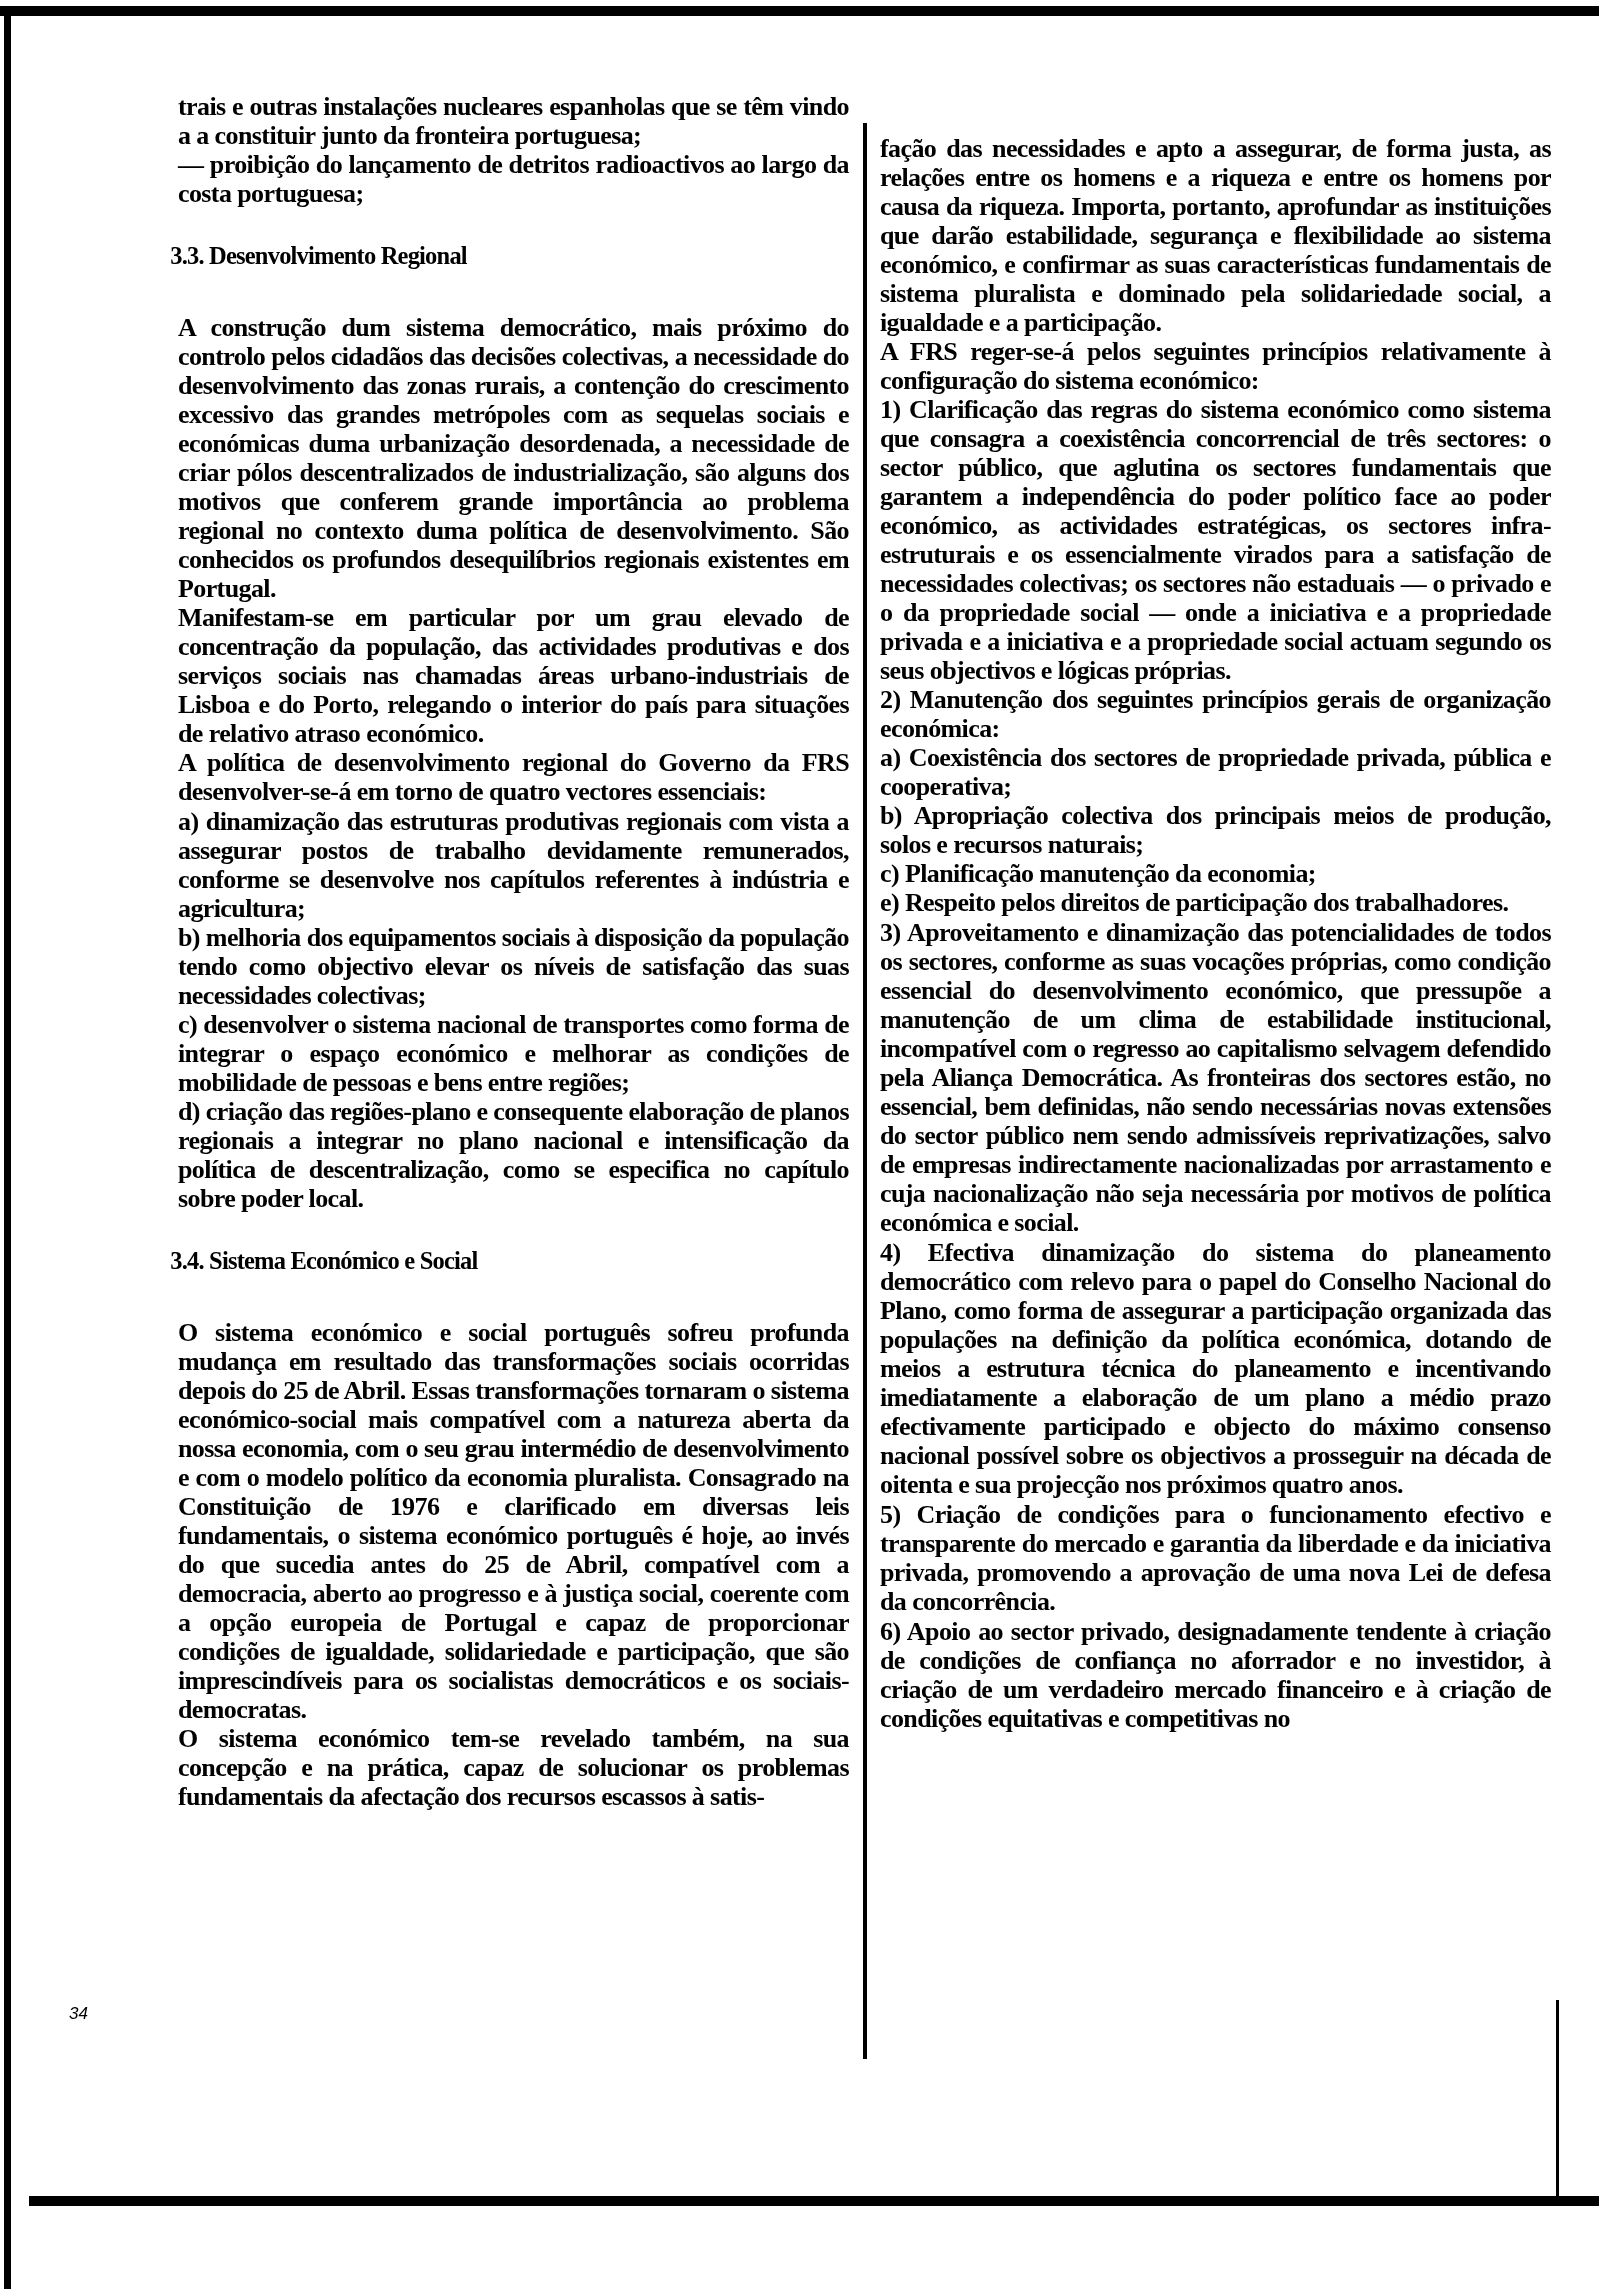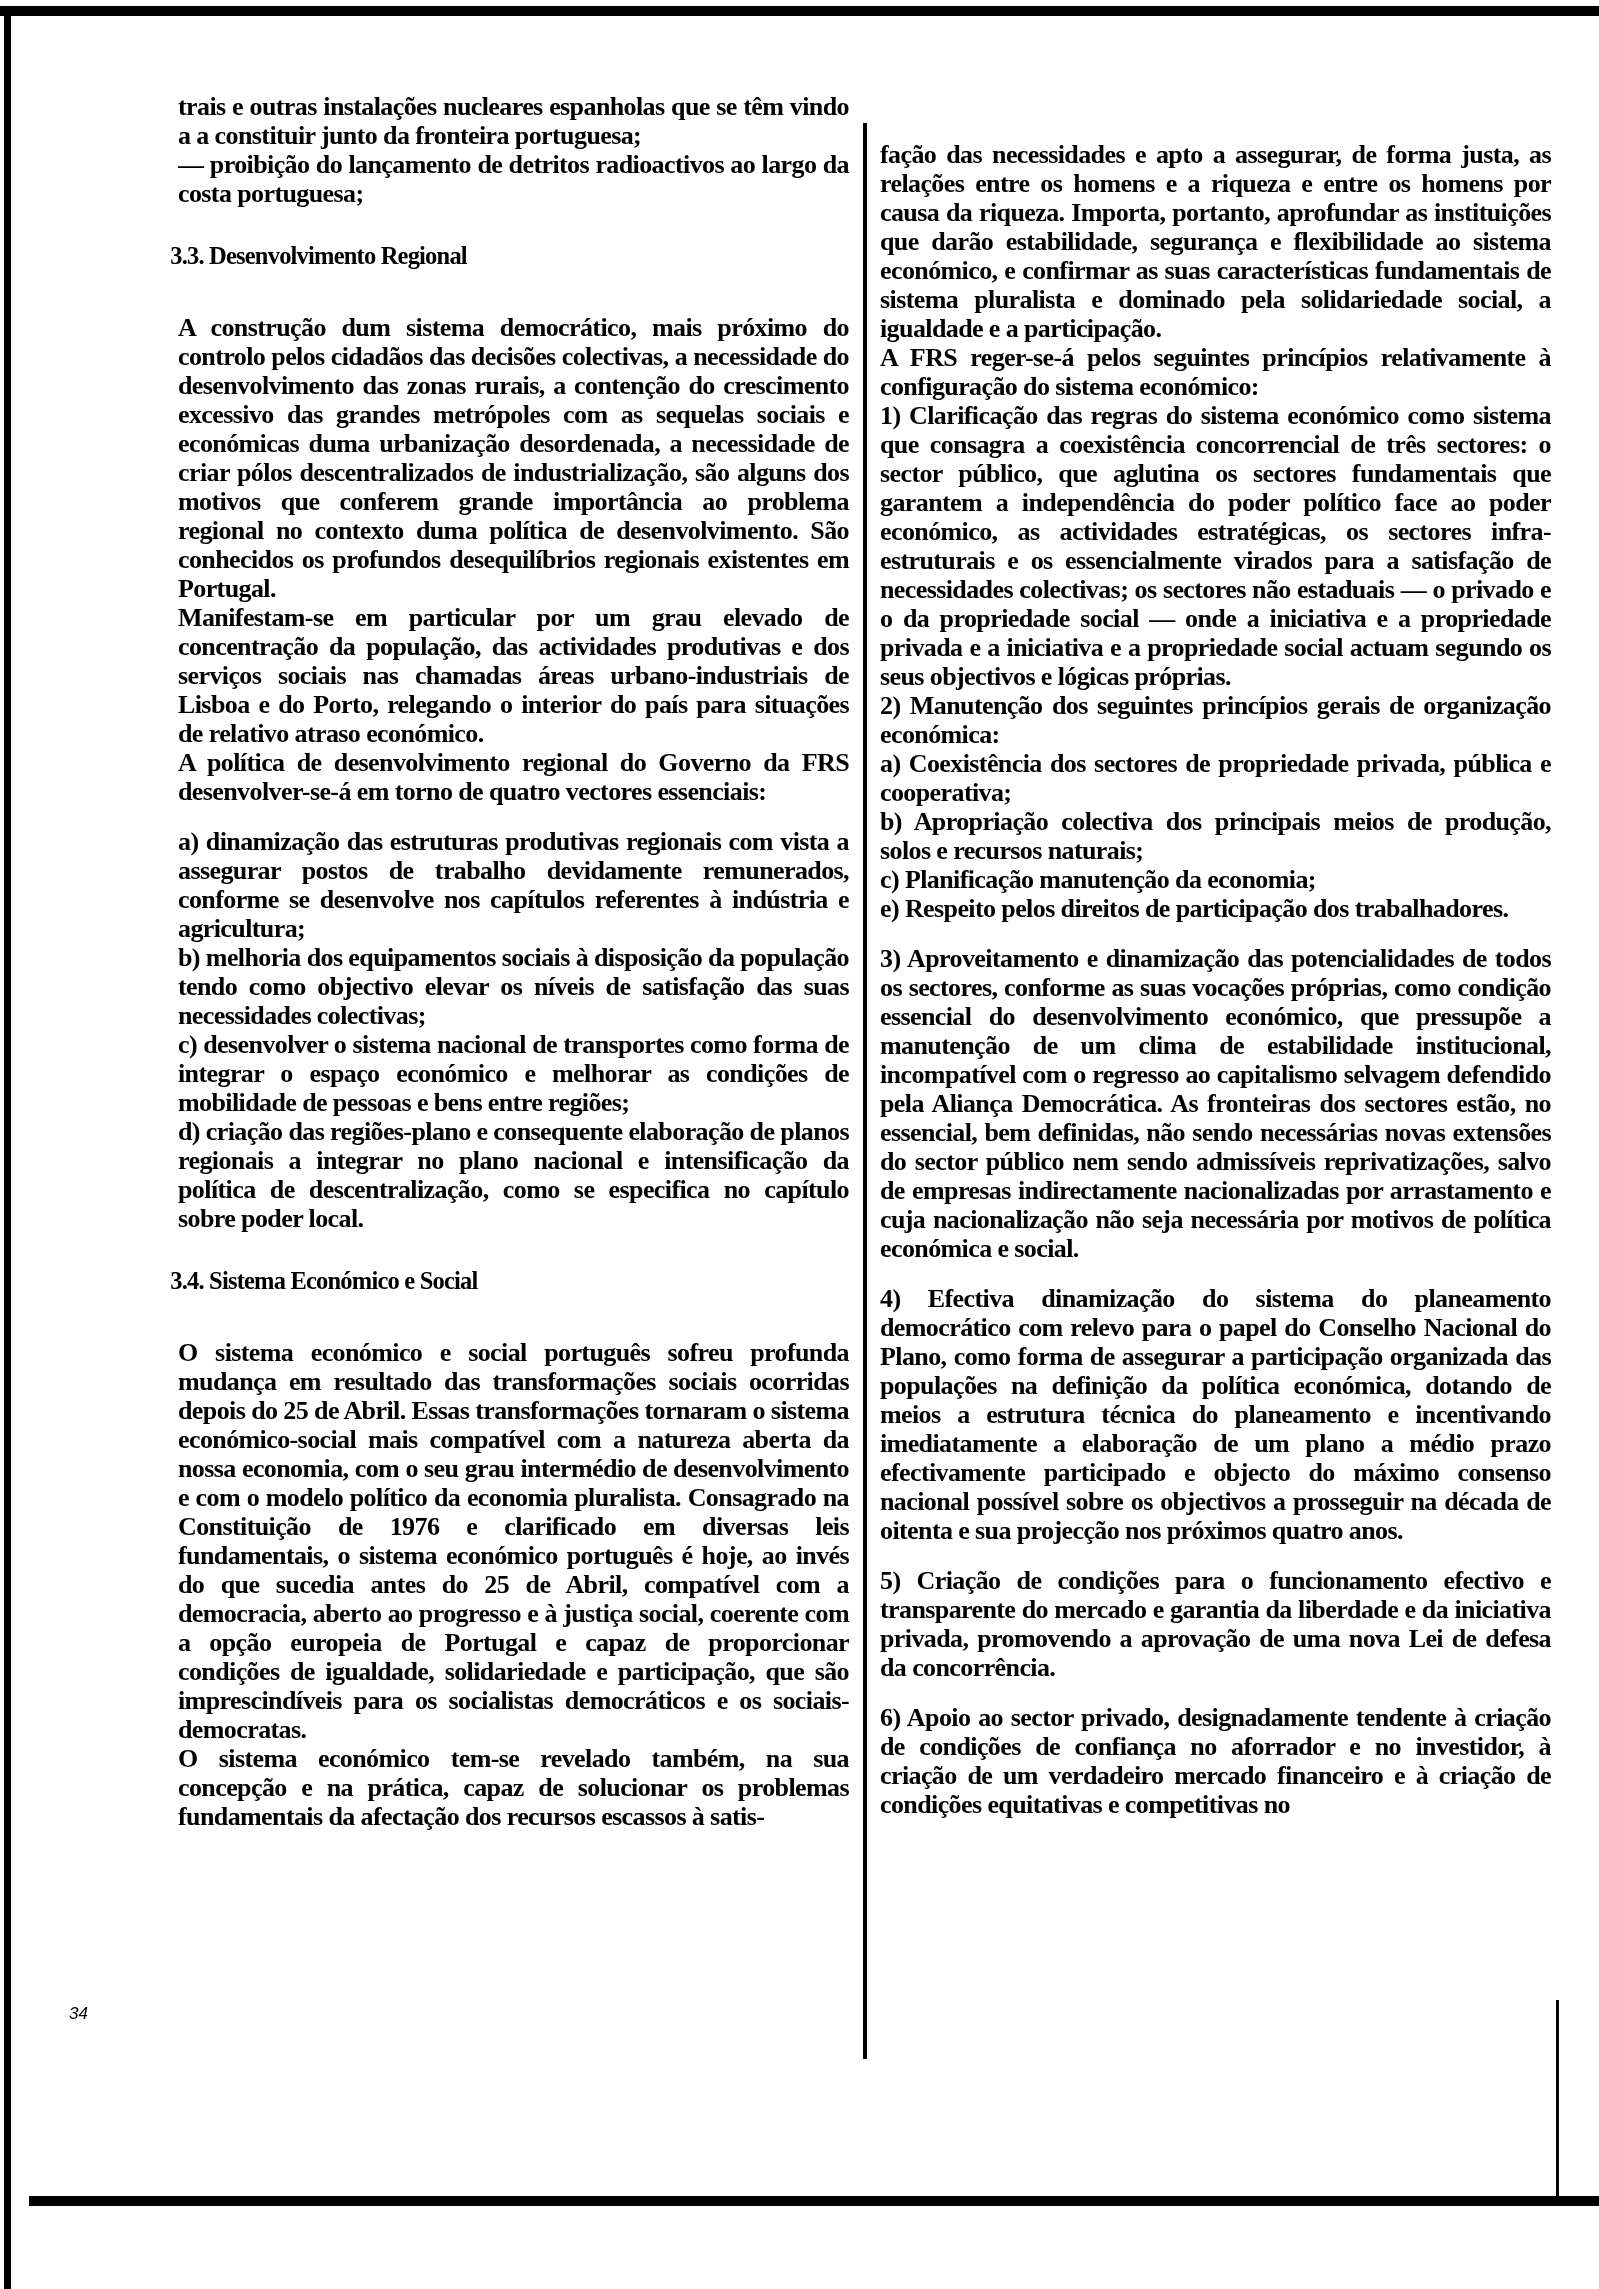--- a/index.html
+++ b/index.html
@@ -9,21 +9,21 @@
   .scan-left { position: absolute; left: 3.9px; top: 5.9px; width: 6.9px; height: 2284px; background: #000; }
   .scan-bottom { position: absolute; left: 29px; top: 2196px; width: 1570px; height: 9.8px; background: #000; }
   .scan-right { position: absolute; left: 1556px; top: 2000px; width: 2.9px; height: 196px; background: #000; }
   .col-divider { position: absolute; left: 863px; top: 123px; width: 3.9px; height: 1936px; background: #000; }
   .column { position: absolute; top: 92px; font-size: 26px; line-height: 29px;
             font-weight: bold; text-align: justify; letter-spacing: -0.6px;
             font-family: "Liberation Serif", "DejaVu Serif", serif; }
   .col-left { left: 178px; width: 671px; }
   .col-right { left: 880px; width: 671px; }
   .column p { margin: 0; }
-  .column p.gap { margin-top: 21px; }
+  .column p.gap { margin-top: 1px; }
   .heading { font-size: 24.5px; font-weight: bold; margin: 33px 0 43px -7.8px; letter-spacing: -0.8px; }
   .heading.second { margin: 33px 0 43px -7.8px; }
   .page-number { position: absolute; left: 69px; top: 2004px; font-size: 17px;
                  font-style: italic; font-family: "Liberation Sans", sans-serif; }
 </style>
 </head>
 <body>
 
 <div class="scan-top"></div>
 <div class="scan-left"></div>
@@ -42,21 +42,21 @@
   <p class="gap">a) dinamização das estruturas produtivas regionais com vista a assegurar postos de trabalho devidamente remunerados, conforme se desenvolve nos capítulos referentes à indústria e agricultura;</p>
   <p>b) melhoria dos equipamentos sociais à disposição da população tendo como objectivo elevar os níveis de satisfação das suas necessidades colectivas;</p>
   <p>c) desenvolver o sistema nacional de transportes como forma de integrar o espaço económico e melhorar as condições de mobilidade de pessoas e bens entre regiões;</p>
   <p>d) criação das regiões-plano e consequente elaboração de planos regionais a integrar no plano nacional e intensificação da política de descentralização, como se especifica no capítulo sobre poder local.</p>
 
   <div class="heading second">3.4. Sistema Económico e Social</div>
   <p>O sistema económico e social português sofreu profunda mudança em resultado das transformações sociais ocorridas depois do 25 de Abril. Essas transformações tornaram o sistema económico-social mais compatível com a natureza aberta da nossa economia, com o seu grau intermédio de desenvolvimento e com o modelo político da economia pluralista. Consagrado na Constituição de 1976 e clarificado em diversas leis fundamentais, o sistema económico português é hoje, ao invés do que sucedia antes do 25 de Abril, compatível com a democracia, aberto ao progresso e à justiça social, coerente com a opção europeia de Portugal e capaz de proporcionar condições de igualdade, solidariedade e participação, que são imprescindíveis para os socialistas democráticos e os sociais-democratas.</p>
   <p>O sistema económico tem-se revelado também, na sua concepção e na prática, capaz de solucionar os problemas fundamentais da afectação dos recursos escassos à satis-</p>
 </div>
 
-<div class="column col-right" style="top: 140px;">
+<div class="column col-right" style="top: 134px;">
   <p>fação das necessidades e apto a assegurar, de forma justa, as relações entre os homens e a riqueza e entre os homens por causa da riqueza. Importa, portanto, aprofundar as instituições que darão estabilidade, segurança e flexibilidade ao sistema económico, e confirmar as suas características fundamentais de sistema pluralista e dominado pela solidariedade social, a igualdade e a participação.</p>
   <p>A FRS reger-se-á pelos seguintes princípios relativamente à configuração do sistema económico:</p>
   <p>1) Clarificação das regras do sistema económico como sistema que consagra a coexistência concorrencial de três sectores: o sector público, que aglutina os sectores fundamentais que garantem a independência do poder político face ao poder económico, as actividades estratégicas, os sectores infra-estruturais e os essencialmente virados para a satisfação de necessidades colectivas; os sectores não estaduais — o privado e o da propriedade social — onde a iniciativa e a propriedade privada e a iniciativa e a propriedade social actuam segundo os seus objectivos e lógicas próprias.</p>
   <p>2) Manutenção dos seguintes princípios gerais de organização económica:</p>
   <p>a) Coexistência dos sectores de propriedade privada, pública e cooperativa;</p>
   <p>b) Apropriação colectiva dos principais meios de produção, solos e recursos naturais;</p>
   <p>c) Planificação manutenção da economia;</p>
   <p>e) Respeito pelos direitos de participação dos trabalhadores.</p>
   <p class="gap">3) Aproveitamento e dinamização das potencialidades de todos os sectores, conforme as suas vocações próprias, como condição essencial do desenvolvimento económico, que pressupõe a manutenção de um clima de estabilidade institucional, incompatível com o regresso ao capitalismo selvagem defendido pela Aliança Democrática. As fronteiras dos sectores estão, no essencial, bem definidas, não sendo necessárias novas extensões do sector público nem sendo admissíveis reprivatizações, salvo de empresas indirectamente nacionalizadas por arrastamento e cuja nacionalização não seja necessária por motivos de política económica e social.</p>
   <p class="gap">4) Efectiva dinamização do sistema do planeamento democrático com relevo para o papel do Conselho Nacional do Plano, como forma de assegurar a participação organizada das populações na definição da política económica, dotando de meios a estrutura técnica do planeamento e incentivando imediatamente a elaboração de um plano a médio prazo efectivamente participado e objecto do máximo consenso nacional possível sobre os objectivos a prosseguir na década de oitenta e sua projecção nos próximos quatro anos.</p>

